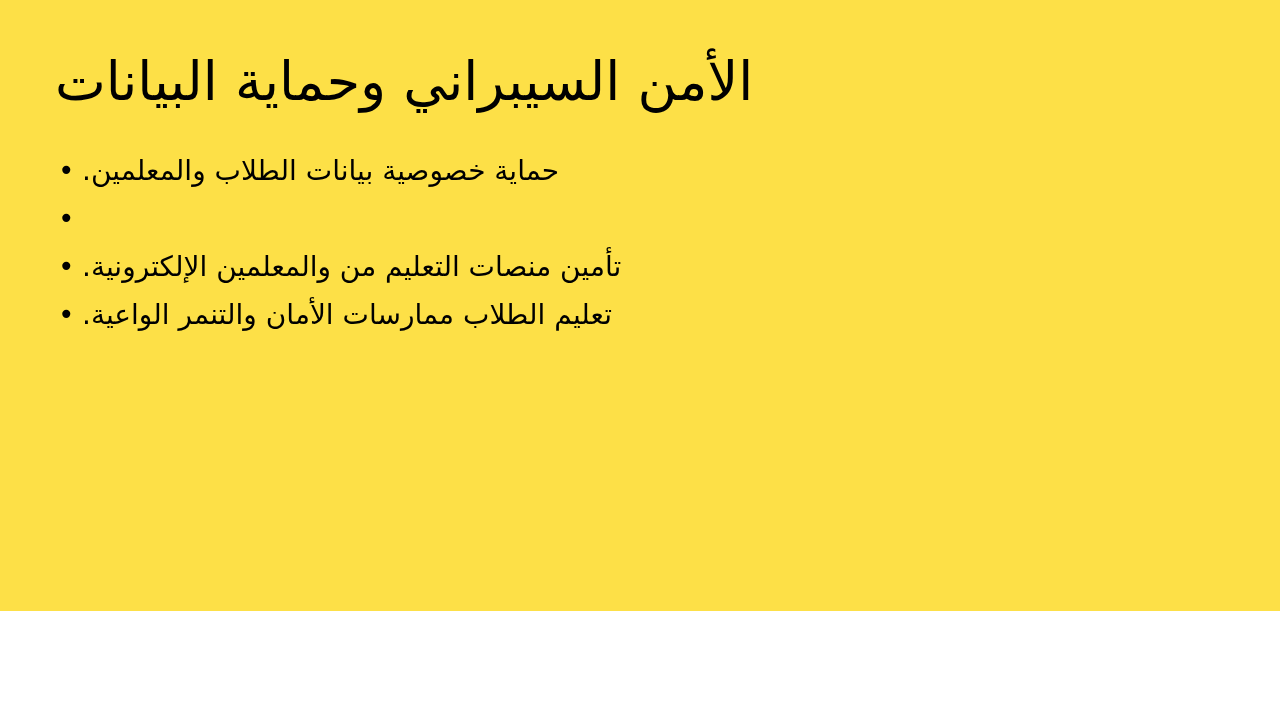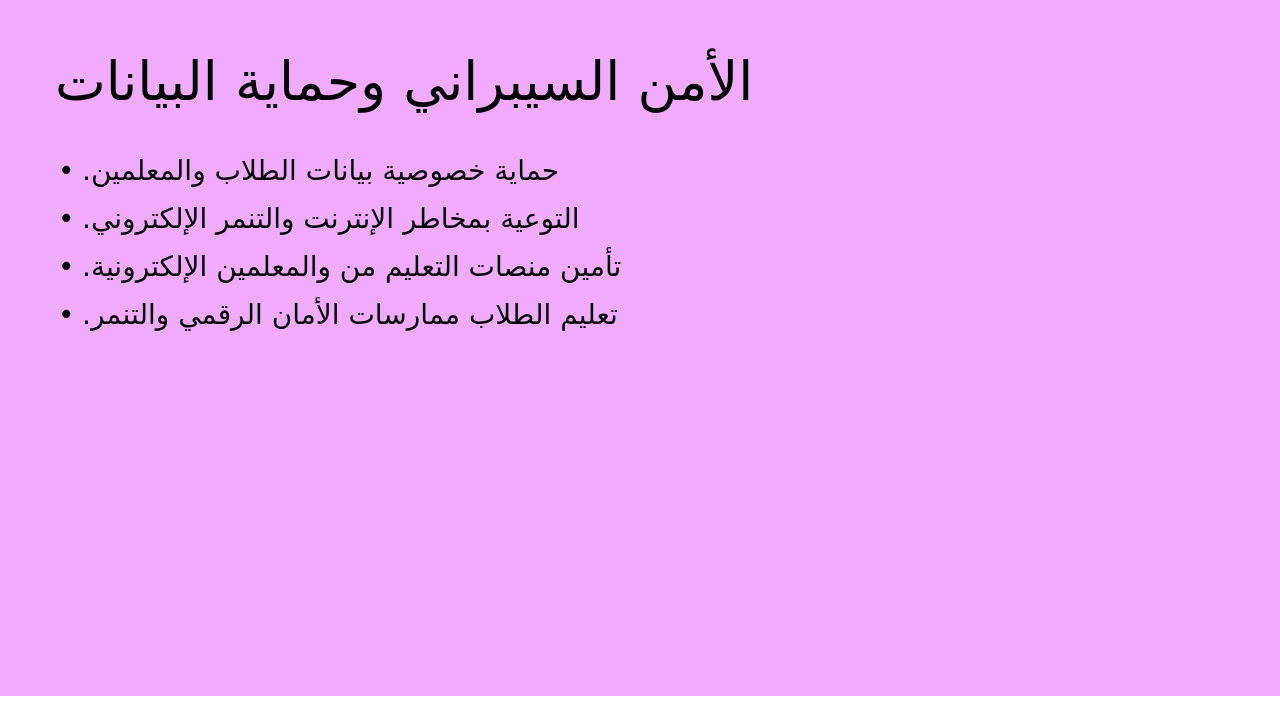--- a/index.html
+++ b/index.html
@@ -13,22 +13,22 @@
     height: 720px;
     background: #ffffff;
     font-family: "DejaVu Sans", "Liberation Sans", sans-serif;
     color: #000000;
     overflow: hidden;
   }
 
   .slide {
     position: relative;
     width: 1280px;
-    height: 696px;
-    background: #f0abfc;
+    height: 611px;
+    background: #fde047;
     box-sizing: border-box;
   }
 
   .slide-title {
     position: absolute;
     left: 55px;
     top: 48px;
     width: 1170px;
     margin: 0;
     padding: 0;
@@ -101,28 +101,27 @@
 
   <ul class="bullet-list">
 
     <li class="bullet-item">
       <span class="bullet-marker">•</span>
       <span class="bullet-text">حماية خصوصية بيانات الطلاب والمعلمين.</span>
     </li>
 
     <li class="bullet-item">
       <span class="bullet-marker">•</span>
-      <span class="bullet-text">التوعية بمخاطر الإنترنت والتنمر الإلكتروني.</span>
     </li>
 
     <li class="bullet-item">
       <span class="bullet-marker">•</span>
       <span class="bullet-text">تأمين منصات التعليم من والمعلمين الإلكترونية.</span>
     </li>
 
     <li class="bullet-item">
       <span class="bullet-marker">•</span>
-      <span class="bullet-text">تعليم الطلاب ممارسات الأمان الرقمي والتنمر.</span>
+      <span class="bullet-text">تعليم الطلاب ممارسات الأمان والتنمر الواعية.</span>
     </li>
 
   </ul>
 
 </div>
 
 </body></html>

